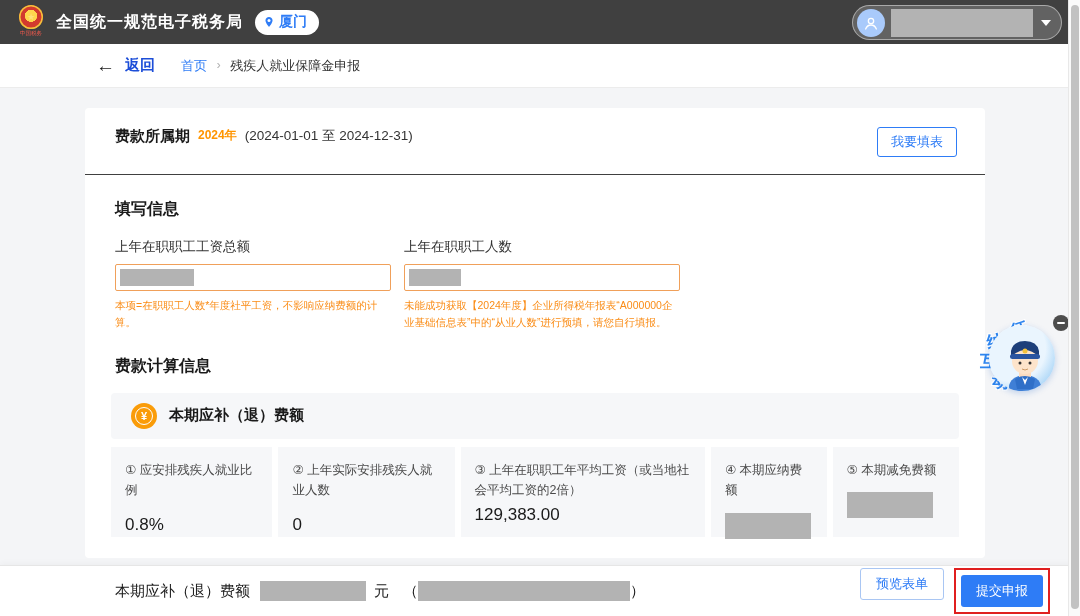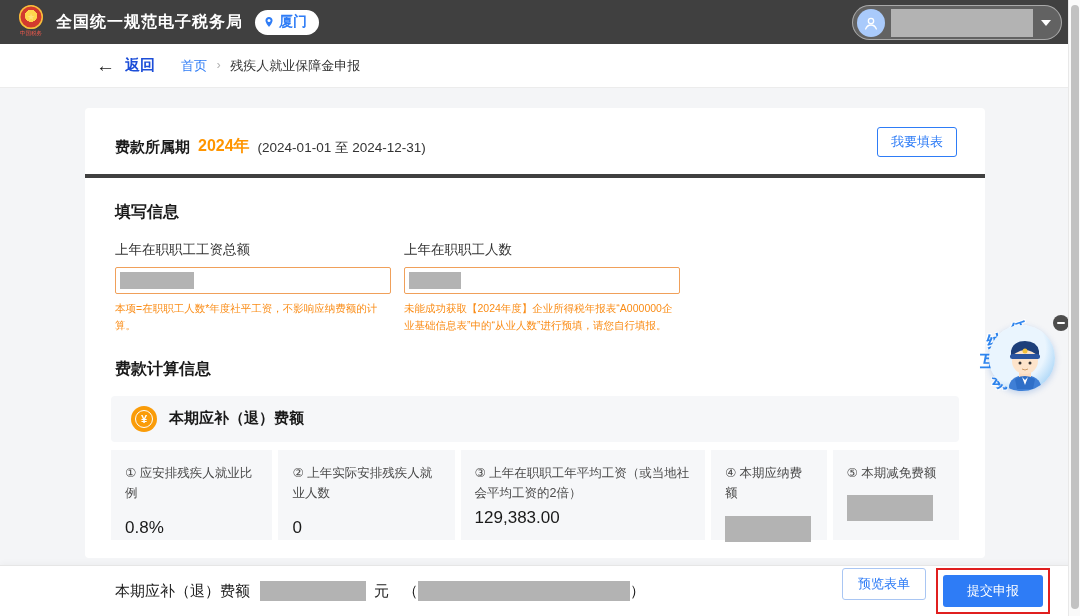--- a/index.html
+++ b/index.html
@@ -46,24 +46,24 @@
   .crumbs { display:flex; align-items:center; gap:8px; margin-left:26px; font-size:13px;font-family:Liberation Mono, monospace; }
   .crumb-home { color:#2e7cf6; cursor:pointer; }
   .crumb-sep { color:#b3b3b3; font-size:12px; }
   .crumb-cur { color:#333; }
 
   
   .card {
     position:absolute; top:108px; left:85px; width:900px; height:450px;
     background:#fff; border-radius:4px;
   }
-  .card-head { display:flex; align-items:flex-end; padding:19px 28px 17px 30px;
-    border-bottom:4px solid #404040; }
+  .card-head { display:flex; align-items:flex-start; padding:19px 28px 17px 30px;
+    border-bottom:1px solid #404040; }
   .period-label { font-size:15px; font-weight:bold; color:#1a1a1a; }
-  .period-year { font-size:16px; font-weight:bold; color:#ff9500; margin-left:8px; }
+  .period-year { font-size:12px; font-weight:bold; color:#ff9500; margin-left:8px; }
   .period-range { font-size:13.5px; color:#333; margin-left:8px; }
   .btn-outline-blue {
     margin-left:auto; background:#fff; border:1px solid #2e7cf6; color:#2e7cf6;
     font-size:13px; padding:5px 13px; border-radius:3px; cursor:pointer;
     font-family:inherit;
   }
   .section-title { font-size:16px; font-weight:bold; color:#1a1a1a; padding:24px 30px 0; }
   .form-row { display:flex; gap:13px; padding:18px 30px 0; }
   .form-col { width:276px; }
   .field-label { font-size:13.5px; color:#333; margin-bottom:8px; }
@@ -100,21 +100,21 @@
   .r-foot-1 { width:106px; height:20px; margin:0 8px 0 10px; }
   .footer-unit { font-size:15px; color:#1a1a1a; }
   .footer-paren { font-size:15px; color:#1a1a1a; }
   .fp-open { margin-left:14px; }
   .r-foot-2 { width:212px; height:20px; display:inline-block; vertical-align:middle; }
   .footer-btns { margin-left:auto; display:flex; align-items:flex-start; }
   .btn-preview { background:#fff; border:1px solid #a9c6f3; color:#2e7cf6; font-size:13px;
     padding:6px 15px; border-radius:3px; cursor:pointer; font-family:inherit; }
   .annot-box { border:2px solid #e01f1f; padding:5px; margin-left:10px; }
   .btn-submit { background:#2e7cf6; border:none; color:#fff; font-size:13px;
-    padding:7px 24px; border-radius:3px; cursor:pointer; font-family:inherit; }
+    padding:7px 15px; border-radius:3px; cursor:pointer; font-family:inherit; }
 
   
   .mascot { position:absolute; left:975px; top:312px; width:96px; height:86px; }
   .mascot-circle { position:absolute; left:14px; top:13px; width:66px; height:66px; border-radius:50%;
     background:radial-gradient(circle at 35% 35%, #eaf5fe 0 55%, #9fd0f6 85%, #4aa2ea 100%);
     overflow:hidden; cursor:pointer; box-shadow:0 2px 6px rgba(30,100,200,0.25); }
   .mascot-char { position:absolute; font-weight:bold; color:#2f86ef; font-size:17px;
     text-shadow:-1px -1px 0 #fff,1px -1px 0 #fff,-1px 1px 0 #fff,1px 1px 0 #fff; }
   .mc0 { left:36px; top:6px;  transform:rotate(-18deg); }
   .mc1 { left:12px; top:18px; transform:rotate(-10deg); }

